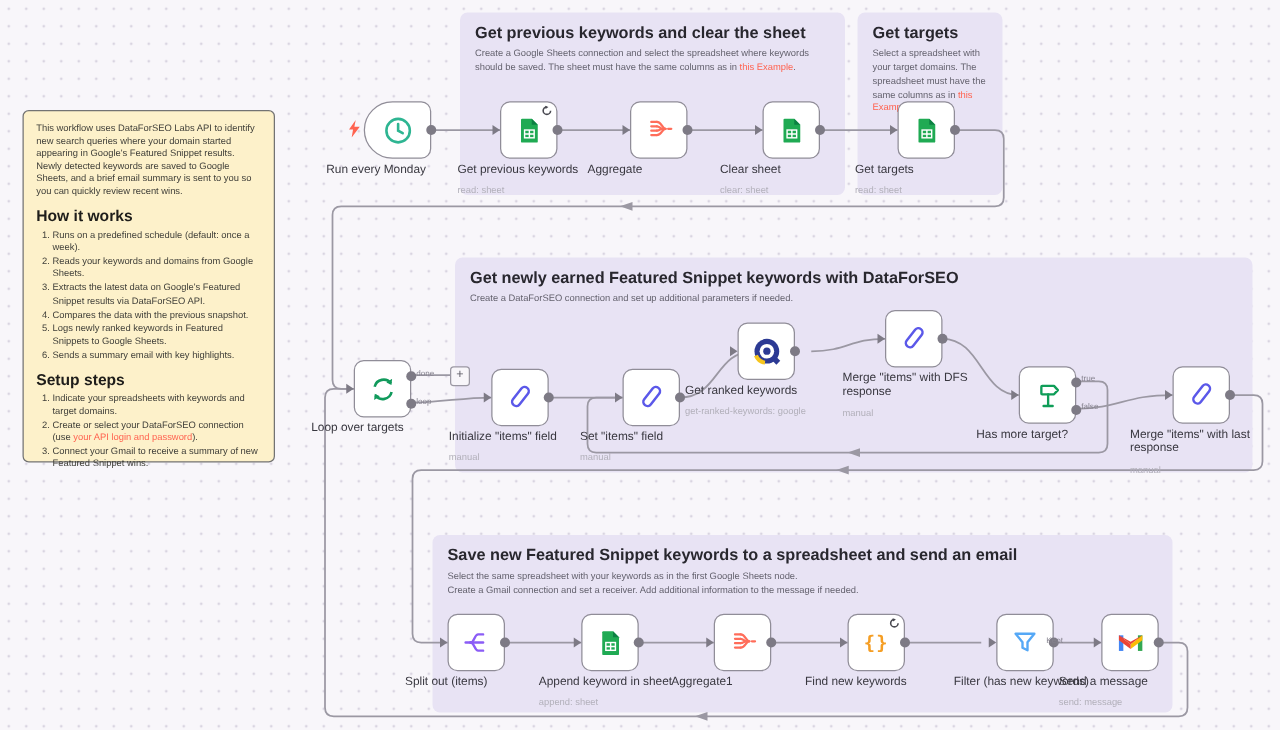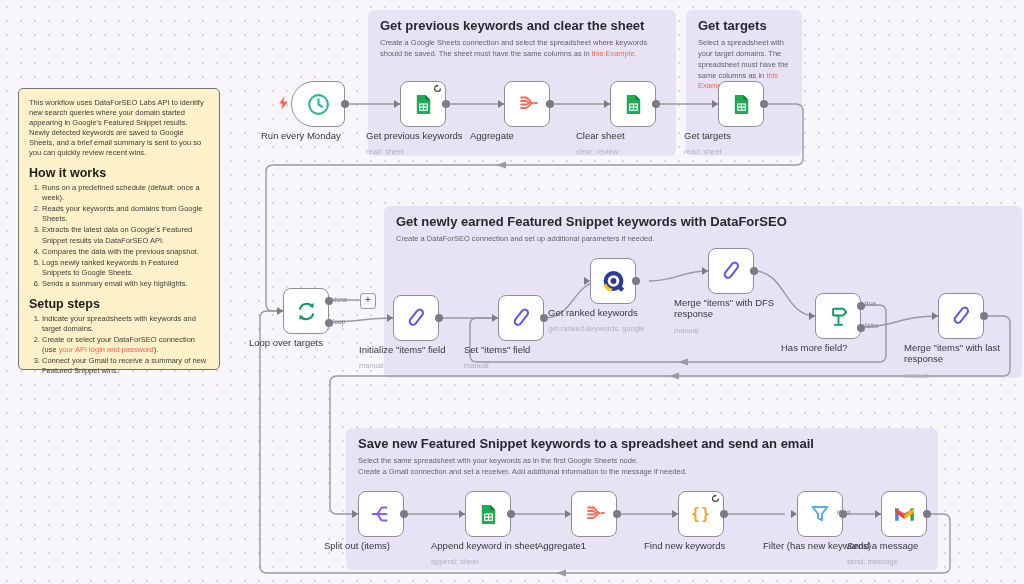--- a/index.html
+++ b/index.html
@@ -43,21 +43,21 @@
 <div class="section" style="left:368px;top:10px;width:308px;height:146px;">
   <div class="section-title">Get previous keywords and clear the sheet</div>
   <div class="section-desc"><span>Create a Google Sheets connection and select the spreadsheet where keywords should be saved. The sheet must have the same columns as in </span><a class="link">this Example</a><span>.</span></div>
 </div>
 
 <div class="section" style="left:686px;top:10px;width:116px;height:146px;">
   <div class="section-title">Get targets</div>
   <div class="section-desc"><span>Select a spreadsheet with your target domains. The spreadsheet must have the same columns as in </span><a class="link">this Example</a><span>.</span></div>
 </div>
 
-<div class="section" style="left:384px;top:206px;width:638px;height:172px;">
+<div class="section" style="left:364px;top:206px;width:638px;height:172px;">
   <div class="section-title">Get newly earned Featured Snippet keywords with DataForSEO</div>
   <div class="section-desc">Create a DataForSEO connection and set up additional parameters if needed.</div>
 </div>
 
 <div class="section" style="left:346px;top:428px;width:592px;height:142px;">
   <div class="section-title">Save new Featured Snippet keywords to a spreadsheet and send an email</div>
   <div class="section-desc">Select the same spreadsheet with your keywords as in the first Google Sheets node.</div>
   <div class="section-desc">Create a Gmail connection and set a receiver. Add additional information to the message if needed.</div>
 </div>
 
@@ -174,21 +174,21 @@
   <span class="in-arrow"></span>
   <svg width="23" height="23" viewBox="0 0 24 24">
     <path d="M6 2 H14 L19 7 V21 Q19 22 18 22 H6 Q5 22 5 21 V3 Q5 2 6 2 Z" fill="#1faa53"></path>
     <path d="M14 2 L19 7 H14 Z" fill="#0c8043"></path>
     <rect x="8" y="11.5" width="8" height="6.5" fill="none" stroke="#ffffff" stroke-width="1.2"></rect>
     <path d="M8 14.8 H16 M12 11.5 V18" stroke="#ffffff" stroke-width="1.2"></path>
   </svg>
   <span class="out-dot"></span>
   <div class="caption">
       <div class="nlabel">Clear sheet</div>
-      <div class="nsub">clear: review</div>
+      <div class="nsub">clear: sheet</div>
     </div>
 </div>
 
 <div class="node" style="left:718px;top:81px;">
   <span class="in-arrow"></span>
   <svg width="23" height="23" viewBox="0 0 24 24">
     <path d="M6 2 H14 L19 7 V21 Q19 22 18 22 H6 Q5 22 5 21 V3 Q5 2 6 2 Z" fill="#1faa53"></path>
     <path d="M14 2 L19 7 H14 Z" fill="#0c8043"></path>
     <rect x="8" y="11.5" width="8" height="6.5" fill="none" stroke="#ffffff" stroke-width="1.2"></rect>
     <path d="M8 14.8 H16 M12 11.5 V18" stroke="#ffffff" stroke-width="1.2"></path>
@@ -271,21 +271,21 @@
   <span class="in-arrow"></span>
   <svg width="25" height="25" viewBox="0 0 24 24">
     <g stroke="#0f9d58" stroke-width="1.8" fill="none" stroke-linejoin="round" stroke-linecap="round">
       <path d="M12 11 V20 M8.5 20 H15.5"></path>
       <path d="M7.5 4.5 H16.5 L19.5 7.75 L16.5 11 H7.5 Q6.8 11 6.8 10.3 V5.2 Q6.8 4.5 7.5 4.5 Z"></path>
     </g>
   </svg>
   <span class="out-dot p-top"></span>
   <span class="out-dot p-bot"></span>
   <div class="caption">
-      <div class="nlabel">Has more field?</div>
+      <div class="nlabel">Has more target?</div>
     </div>
 </div>
 
 <div class="node" style="left:938px;top:293px;">
   <span class="in-arrow"></span>
   <svg width="24" height="24" viewBox="0 0 24 24">
     <rect x="9.2" y="2.5" width="6.6" height="17.5" rx="3.3" fill="none" stroke="#5b58e9" stroke-width="2" transform="rotate(38 12.5 11)"></rect>
   </svg>
   <span class="out-dot"></span>
   <div class="caption">

